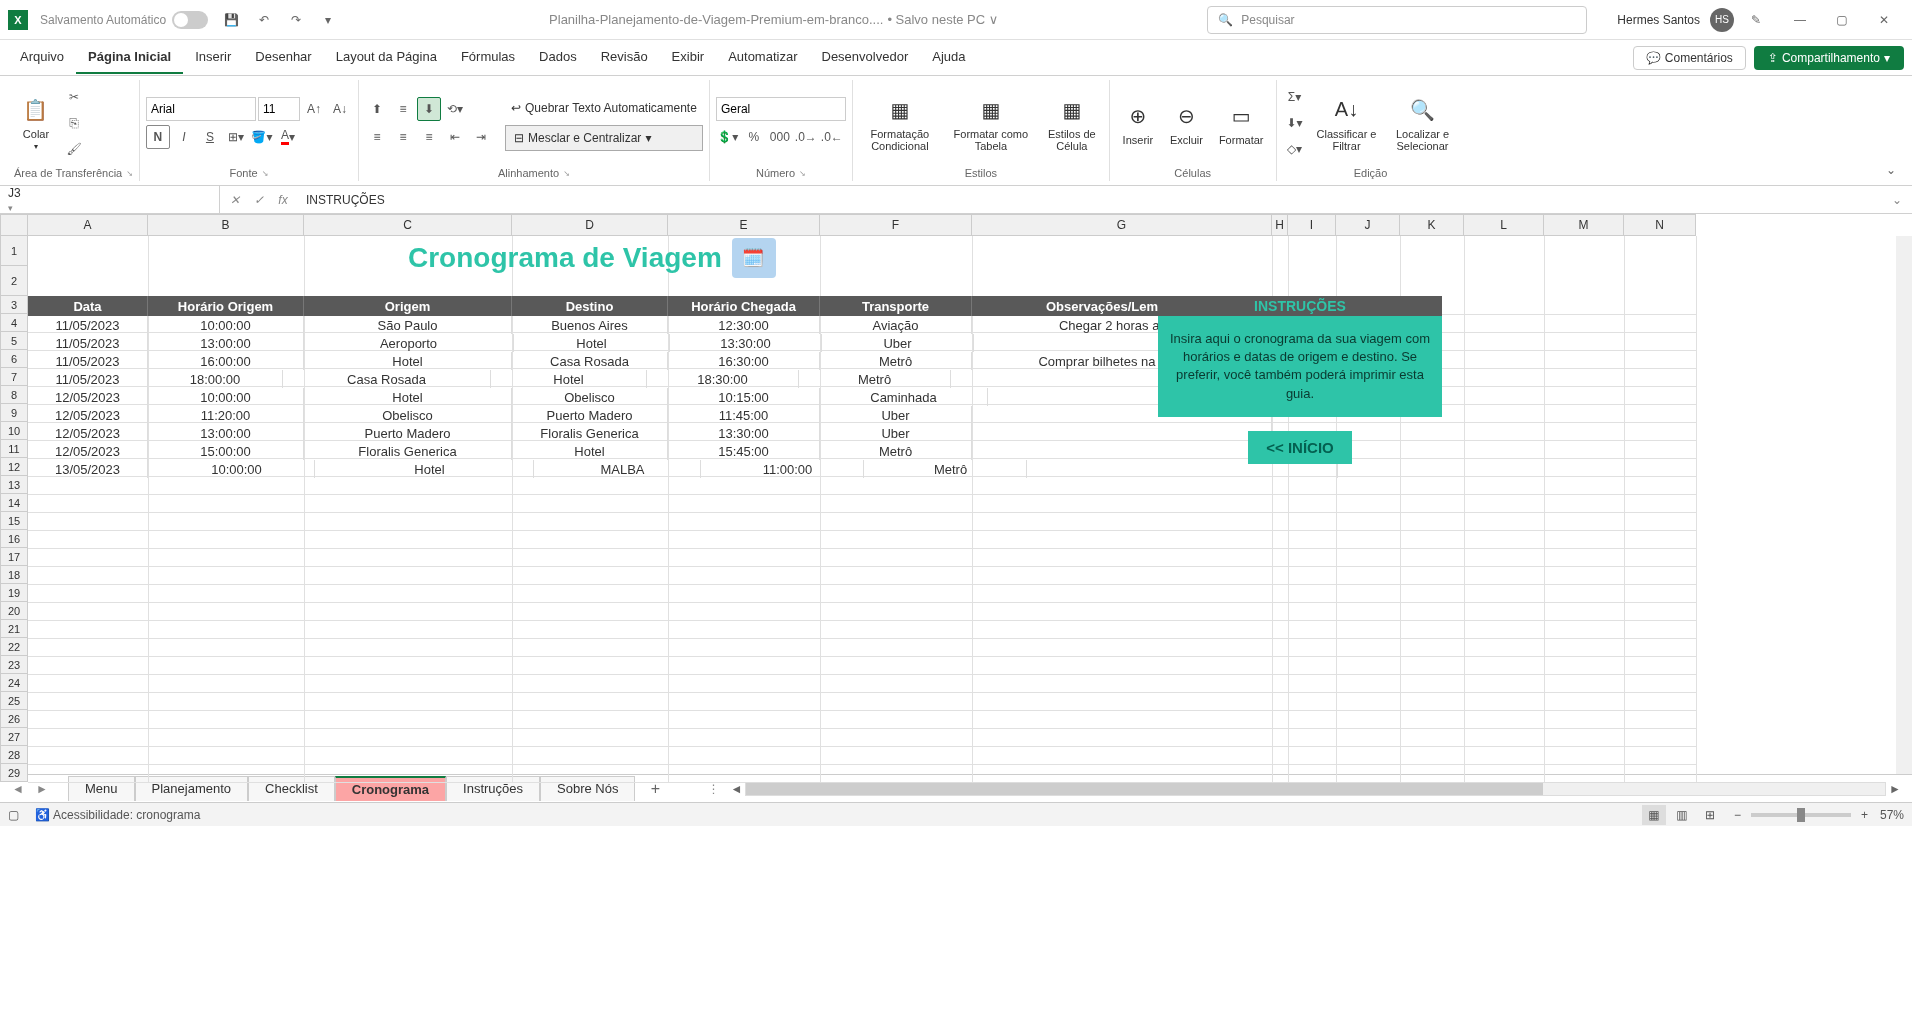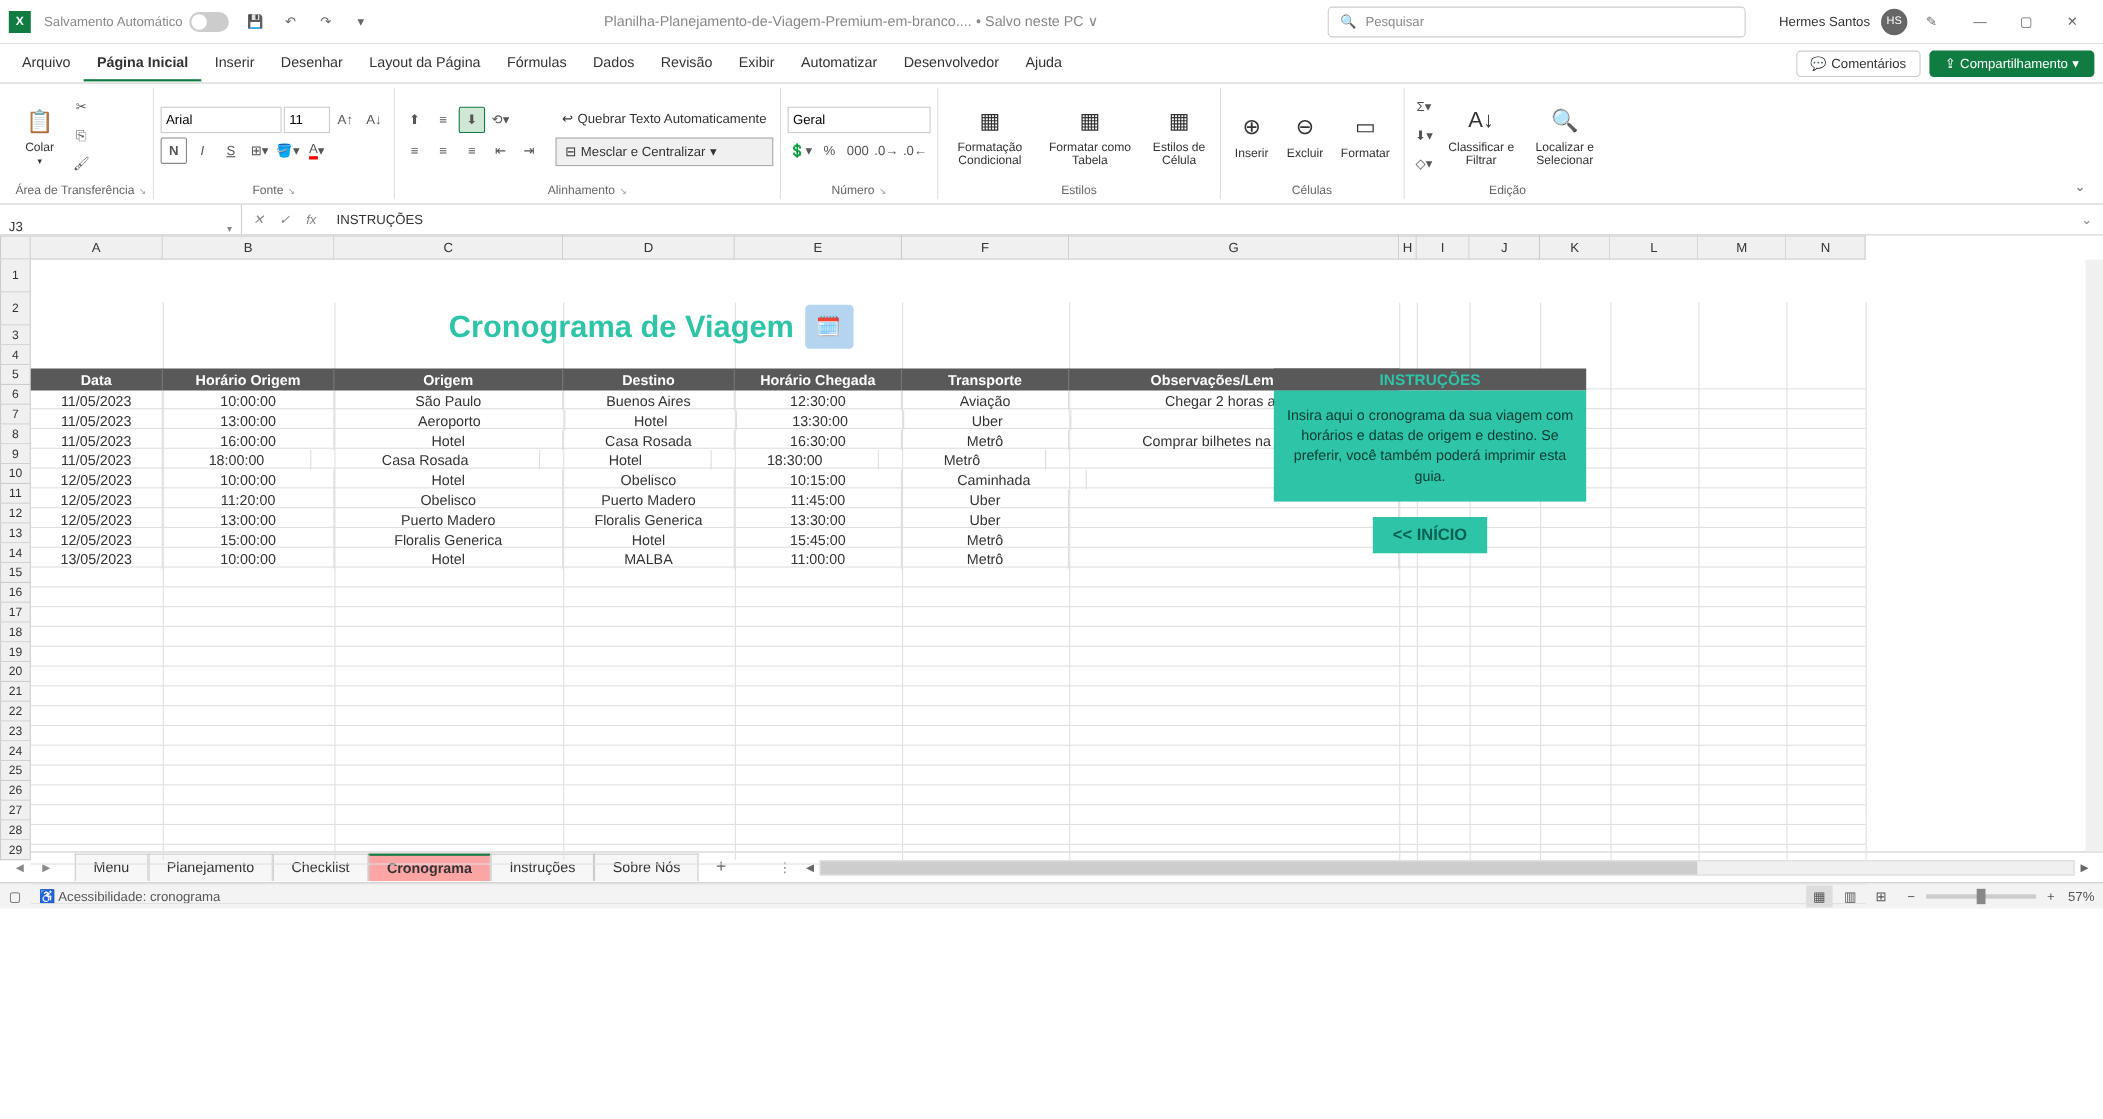--- a/index.html
+++ b/index.html
@@ -42,34 +42,34 @@
 .font-size { width: 42px; height: 24px; border: 1px solid #ccc; padding: 0 4px; font-size: 12px; }
 .btn-row { display: flex; gap: 2px; }
 .btn-col { display: flex; flex-direction: column; gap: 2px; }
 .merge-btn { height: 26px; border: 1px solid #aaa; background: #f0f0f0; padding: 0 8px; display: flex; align-items: center; gap: 4px; cursor: pointer; font-size: 12px; }
 .wrap-btn { height: 26px; padding: 0 6px; display: flex; align-items: center; gap: 4px; cursor: pointer; font-size: 12px; }
 .num-format { width: 130px; height: 24px; border: 1px solid #ccc; padding: 0 4px; font-size: 12px; }
 .collapse-ribbon { margin-left: auto; align-self: flex-end; padding: 4px 8px; cursor: pointer; color: #666; }
 
 
 .formula-bar { height: 28px; display: flex; align-items: center; border-bottom: 1px solid #d0d0d0; }
-.name-box { width: 220px; height: 100%; border-right: 1px solid #d0d0d0; padding: 0 8px; display: flex; align-items: flex-end; justify-content: space-between; }
+.name-box { width: 220px; height: 100%; border-right: 1px solid #d0d0d0; padding: 0 8px; display: flex; align-items: flex-start; justify-content: space-between; flex-direction: column; }
 .fx-btns { display: flex; gap: 2px; padding: 0 4px; }
 .fx-btn { width: 22px; height: 22px; display: flex; align-items: center; justify-content: center; color: #888; cursor: pointer; font-style: italic; }
 .formula-input { flex: 1; padding: 0 8px; }
 .formula-expand { width: 24px; padding: 0 4px; cursor: pointer; color: #888; }
 
 
 .grid-area { display: flex; height: 560px; position: relative; }
 .corner { width: 28px; height: 22px; background: #f0f0f0; border: 1px solid #ccc; }
 .col-headers { display: flex; height: 22px; }
 .col-h { background: #f0f0f0; border: 1px solid #ccc; border-left: none; display: flex; align-items: center; justify-content: center; font-size: 12px; color: #333; }
 .row-headers { width: 28px; }
 .row-h { height: 18px; background: #f0f0f0; border: 1px solid #ccc; border-top: none; display: flex; align-items: center; justify-content: center; font-size: 11px; color: #333; }
-.cells { position: relative; flex: 1; margin-top: 39px; }
+.cells { position: relative; flex: 1; }
 
 .sheet-title { position: absolute; top: 2px; left: 380px; font-size: 28px; font-weight: bold; color: #2ec4a8; display: flex; align-items: center; gap: 10px; }
 .cal-icon { width: 44px; height: 40px; background: #b4d4f0; border-radius: 4px; position: relative; display:flex; align-items:center; justify-content:center; font-size:18px; }
 
 .table-header { position: absolute; top: 60px; left: 0; display: flex; background: #595959; color: #fff; font-weight: bold; height: 20px; }
 .th { display: flex; align-items: center; justify-content: center; border-right: 1px solid #777; font-size: 13px; }
 .data-row { position: absolute; left: 0; display: flex; height: 18px; }
 .td { display: flex; align-items: center; justify-content: center; font-size: 13px; border-right: 1px solid #ddd; }
 
 .instr-box { position: absolute; top: 60px; left: 1130px; width: 284px; }
@@ -520,21 +520,21 @@
             </div>
             <div class="data-row" style="top: 206px;">
               <div class="td" style="width: 120px;">12/05/2023</div>
               <div class="td" style="width: 156px;">15:00:00</div>
               <div class="td" style="width: 208px;">Floralis Generica</div>
               <div class="td" style="width: 156px;">Hotel</div>
               <div class="td" style="width: 152px;">15:45:00</div>
               <div class="td" style="width: 152px;">Metrô</div>
               <div class="td" style="width: 300px;"></div>
             </div>
-            <div class="data-row" style="top: 224px;">
+            <div class="data-row" style="top: 224px; gap: 11px;">
               <div class="td" style="width: 120px;">13/05/2023</div>
               <div class="td" style="width: 156px;">10:00:00</div>
               <div class="td" style="width: 208px;">Hotel</div>
               <div class="td" style="width: 156px;">MALBA</div>
               <div class="td" style="width: 152px;">11:00:00</div>
               <div class="td" style="width: 152px;">Metrô</div>
               <div class="td" style="width: 300px;"></div>
             </div>
           </div>
         <div class="instr-box">

